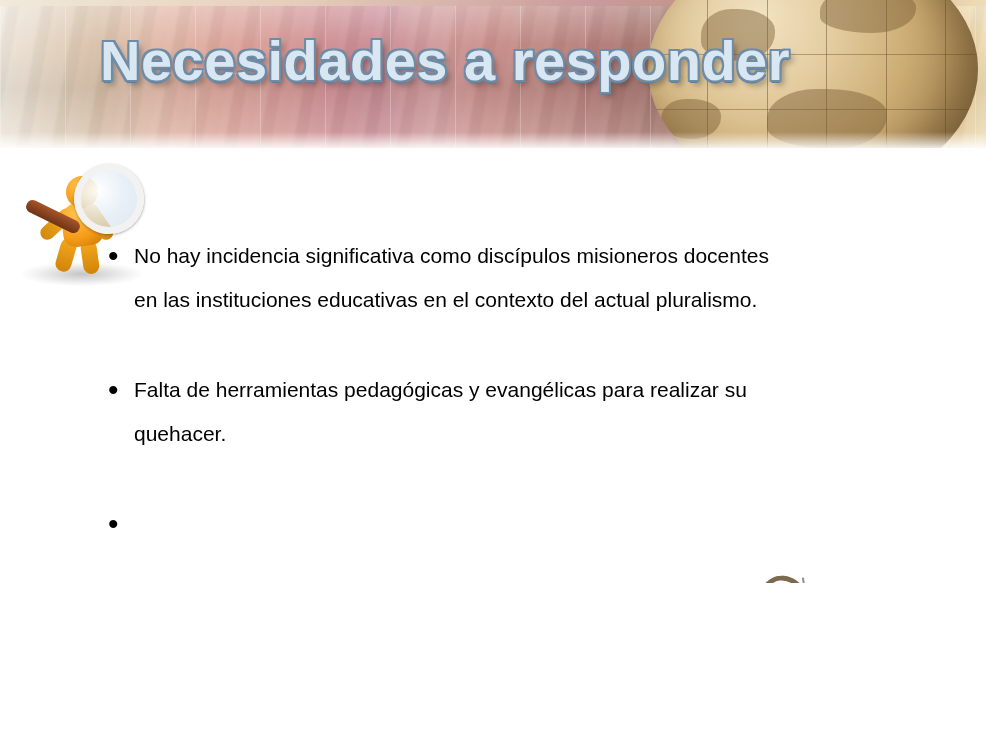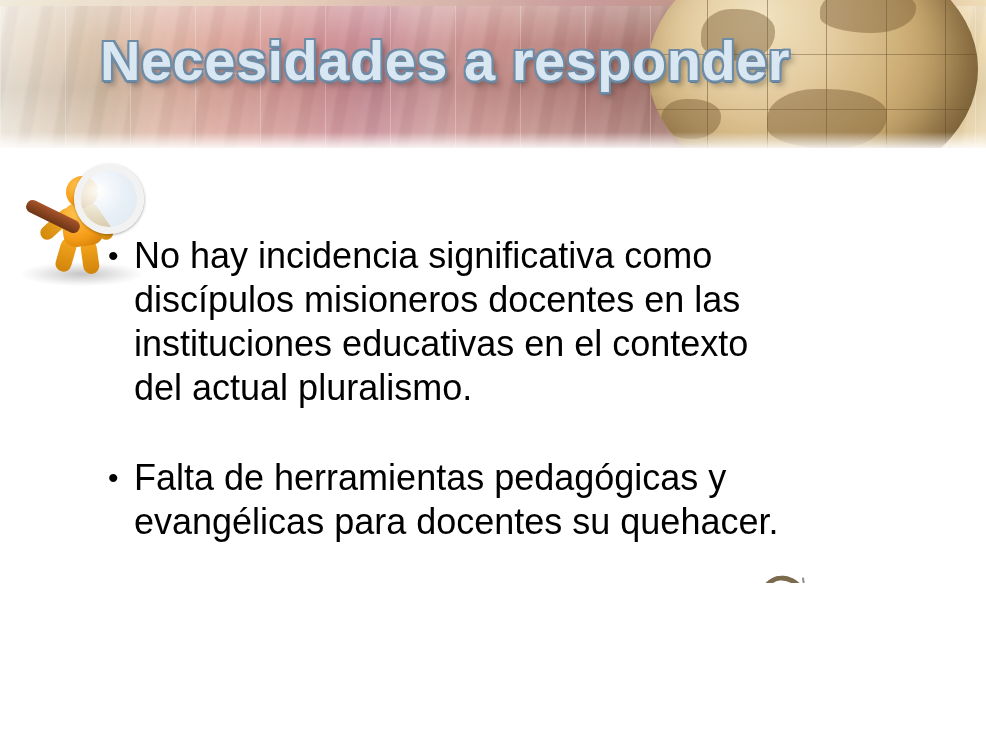--- a/index.html
+++ b/index.html
@@ -182,21 +182,21 @@
   }
   .bullet .dot {
     width: 26px;
     flex: 0 0 26px;
     font-size: 30px;
     line-height: 44px;
     color: #000000;
     text-align: left;
   }
   .bullet .text {
-    font-size: 36px;
+    font-size: 21px;
     line-height: 44px;
     color: #000000;
     font-family: "Liberation Sans", sans-serif;
   }
   .bullet.first {
     margin-left: 0px;
   }
   .bullet.first .dot { margin-left: 0px; }
   .bullet.indent {
     margin-left: 0px;
@@ -421,21 +421,21 @@
 
     <div class="bullets">
 
       <div class="bullet first">
         <div class="dot">•</div>
         <div class="text" style="max-width:640px;">No hay incidencia significativa como discípulos misioneros docentes en las instituciones educativas en el contexto del actual pluralismo.</div>
       </div>
 
       <div class="bullet indent">
         <div class="dot">•</div>
-        <div class="text" style="max-width:680px;">Falta de herramientas pedagógicas y evangélicas para docentes su quehacer.</div>
+        <div class="text" style="max-width:680px;">Falta de herramientas pedagógicas y evangélicas para realizar su quehacer.</div>
       </div>
 
       <div class="bullet indent">
         <div class="dot">•</div>
       </div>
 
     </div>
 
     <div class="fig-archer">
       <div class="shadow"></div>

